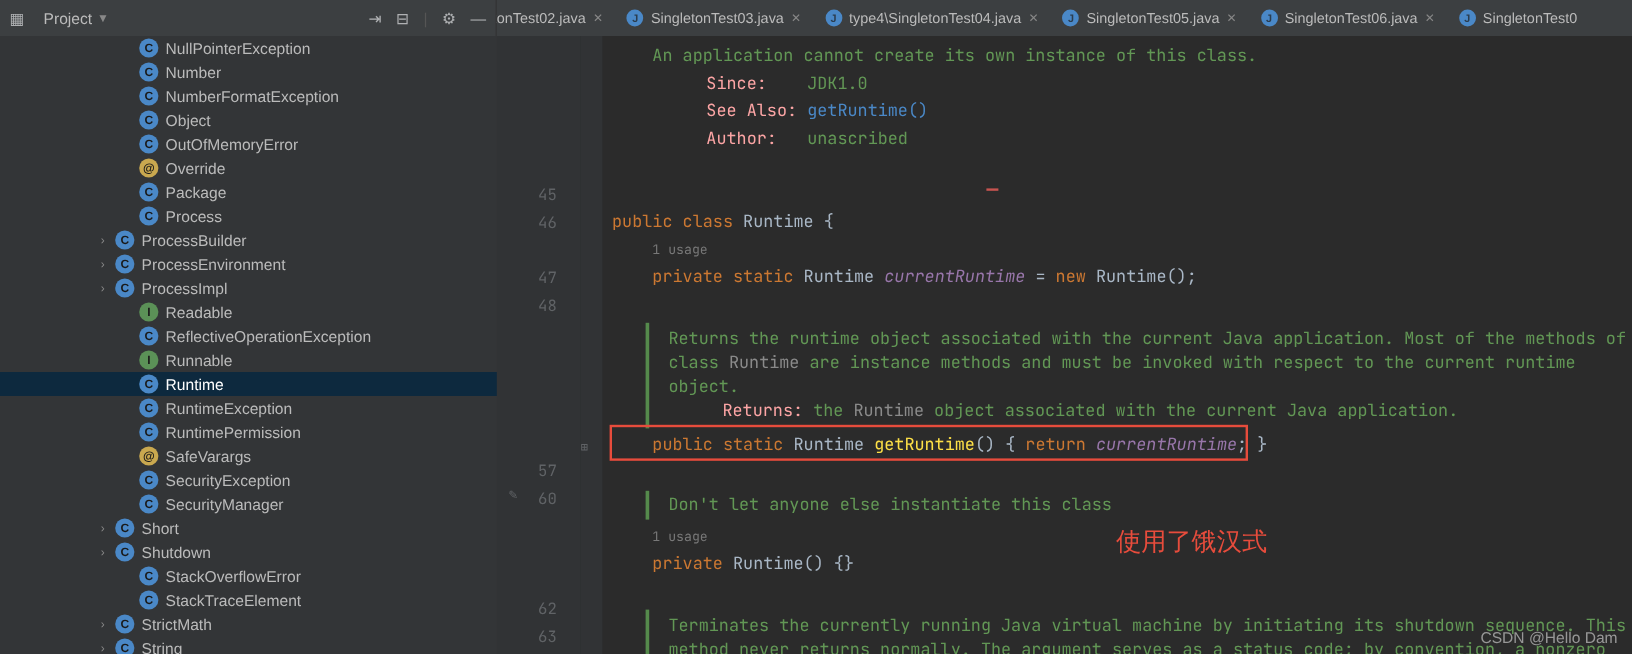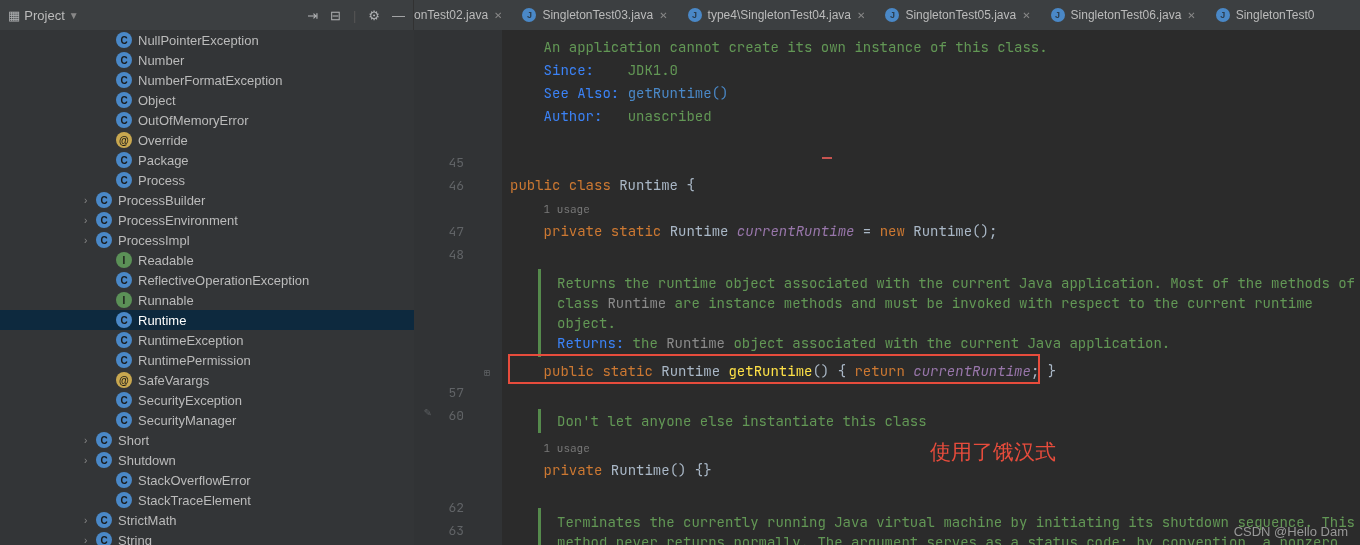--- a/index.html
+++ b/index.html
@@ -23,21 +23,21 @@
   width: 414px;
   display: flex;
   align-items: center;
   padding: 0 8px;
   background: #3c3f41;
   border-right: 1px solid #323232;
 }
 .project-header .label {
   color: #bbb;
   font-weight: 500;
-  margin-left: 4px;
+  margin-left: 16px;
 }
 .project-header .toolbar-icons {
   margin-left: auto;
   display: flex;
   gap: 12px;
   color: #afb1b3;
 }
 .toolbar-icons span { cursor: pointer; }
 .tabs {
   flex: 1;
@@ -174,21 +174,21 @@
 .field { color: #9876aa; font-style: italic; }
 .method { color: #fde047; }
 .comment { color: #629755; margin-top: 33px; }
 .doc-block {
   border-left: 3px solid #558a4c;
   padding: 4px 0 4px 16px;
   margin: 3px 0 3px 28px;
   color: #629755;
   line-height: 20px;
 }
-.doc-tag { color: #3b82f6; }
+.doc-tag { color: #fca5a5; margin-left: 45px; }
 .doc-link { color: #4a88c7; }
 .usage { color: #787878; font-size: 11px; }
 .highlight-box {
   border: 2px solid #e74c3c;
   position: absolute;
   pointer-events: none;
 }
 .annotation {
   position: absolute;
   color: #e74c3c;

